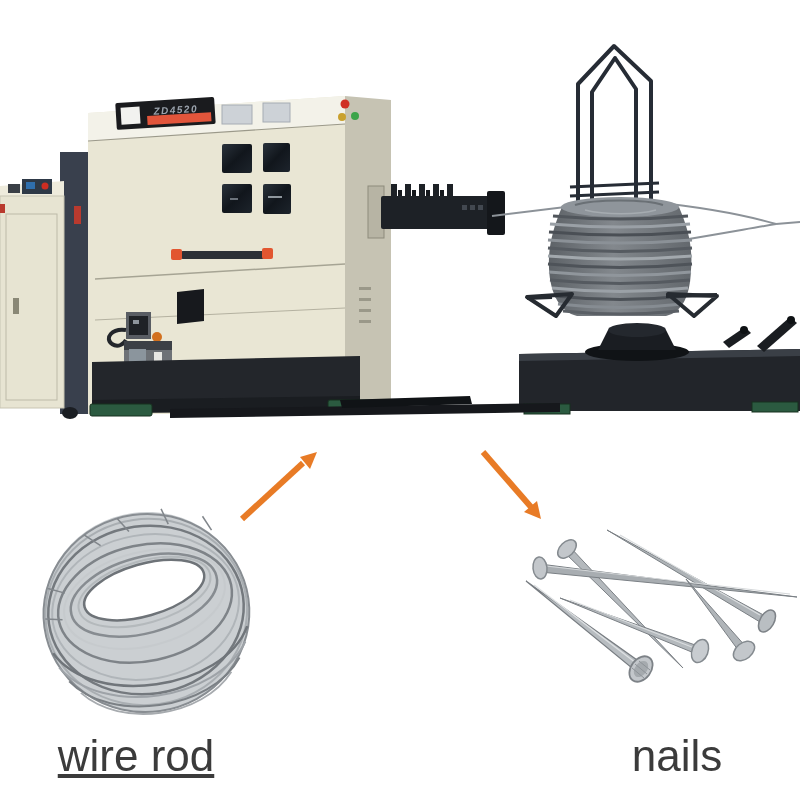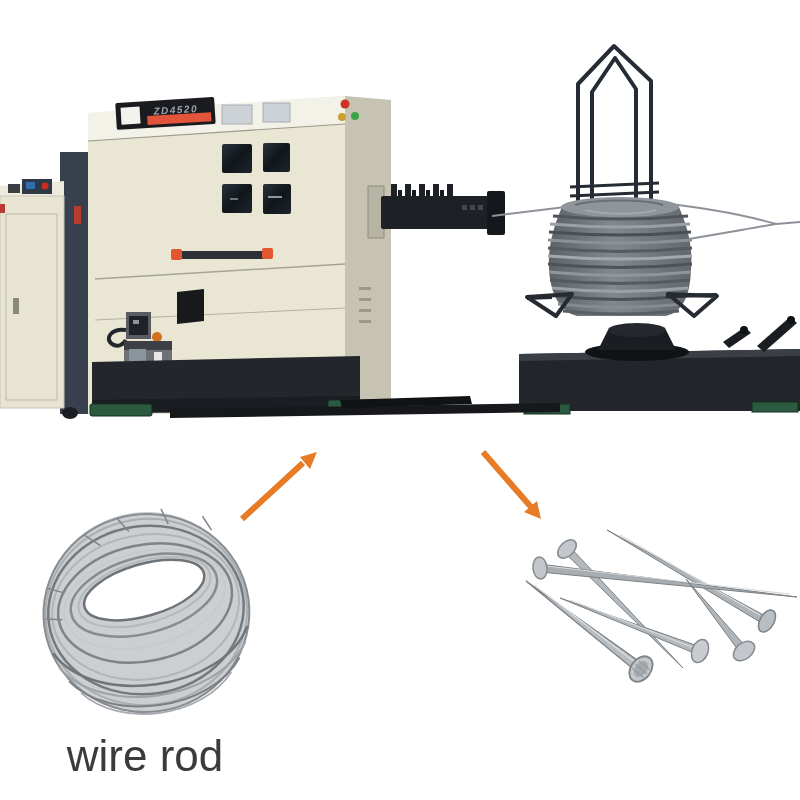--- a/index.html
+++ b/index.html
@@ -6,21 +6,21 @@
   .canvas{
     position:relative;width:800px;height:800px;background:#ffffff;
     overflow:hidden;font-family:"Liberation Sans", sans-serif;
   }
   .scene-svg{position:absolute;left:0;top:0;}
   .caption{
     position:absolute;top:732px;height:52px;
     font-size:44px;line-height:48px;color:#3b3b3b;text-align:center;
     letter-spacing:0px;
   }
-  .caption.wire{left:30px;width:230px;}
+  .caption.wire{left:21px;width:230px;text-decoration:underline;}
   .caption.nails{left:597px;width:160px;}
 </style>
 </head>
 <body>
 
 <div class="canvas">
 
   <svg class="scene-svg" width="800" height="800" viewBox="0 0 800 800">
     <defs>
       <linearGradient id="winGrad" x1="0" y1="0" x2="1" y2="1">
@@ -263,14 +263,15 @@
 
       <polygon points="644,665 638,673 526,581" fill="#b7bcc0" stroke="#787d82" stroke-width="1.2"></polygon>
       <path d="M640,666 L534,585" stroke="#dde0e2" stroke-width="1.5" fill="none"></path>
       <ellipse cx="641" cy="669" rx="14" ry="10" fill="#c3c7cb" stroke="#7d8287" stroke-width="1.8" transform="rotate(-53 641 669)"></ellipse>
       <ellipse cx="641" cy="669" rx="9" ry="6" fill="#a5aaae" transform="rotate(-53 641 669)"></ellipse>
       <path d="M635,664 L647,674 M632,668 L644,678 M639,661 L650,670" stroke="#8d9297" stroke-width="1"></path>
     </g>
   </svg>
 
   <div class="caption wire">wire rod</div>
+  <div class="caption nails">nails</div>
 
 </div>
 
 </body></html>

